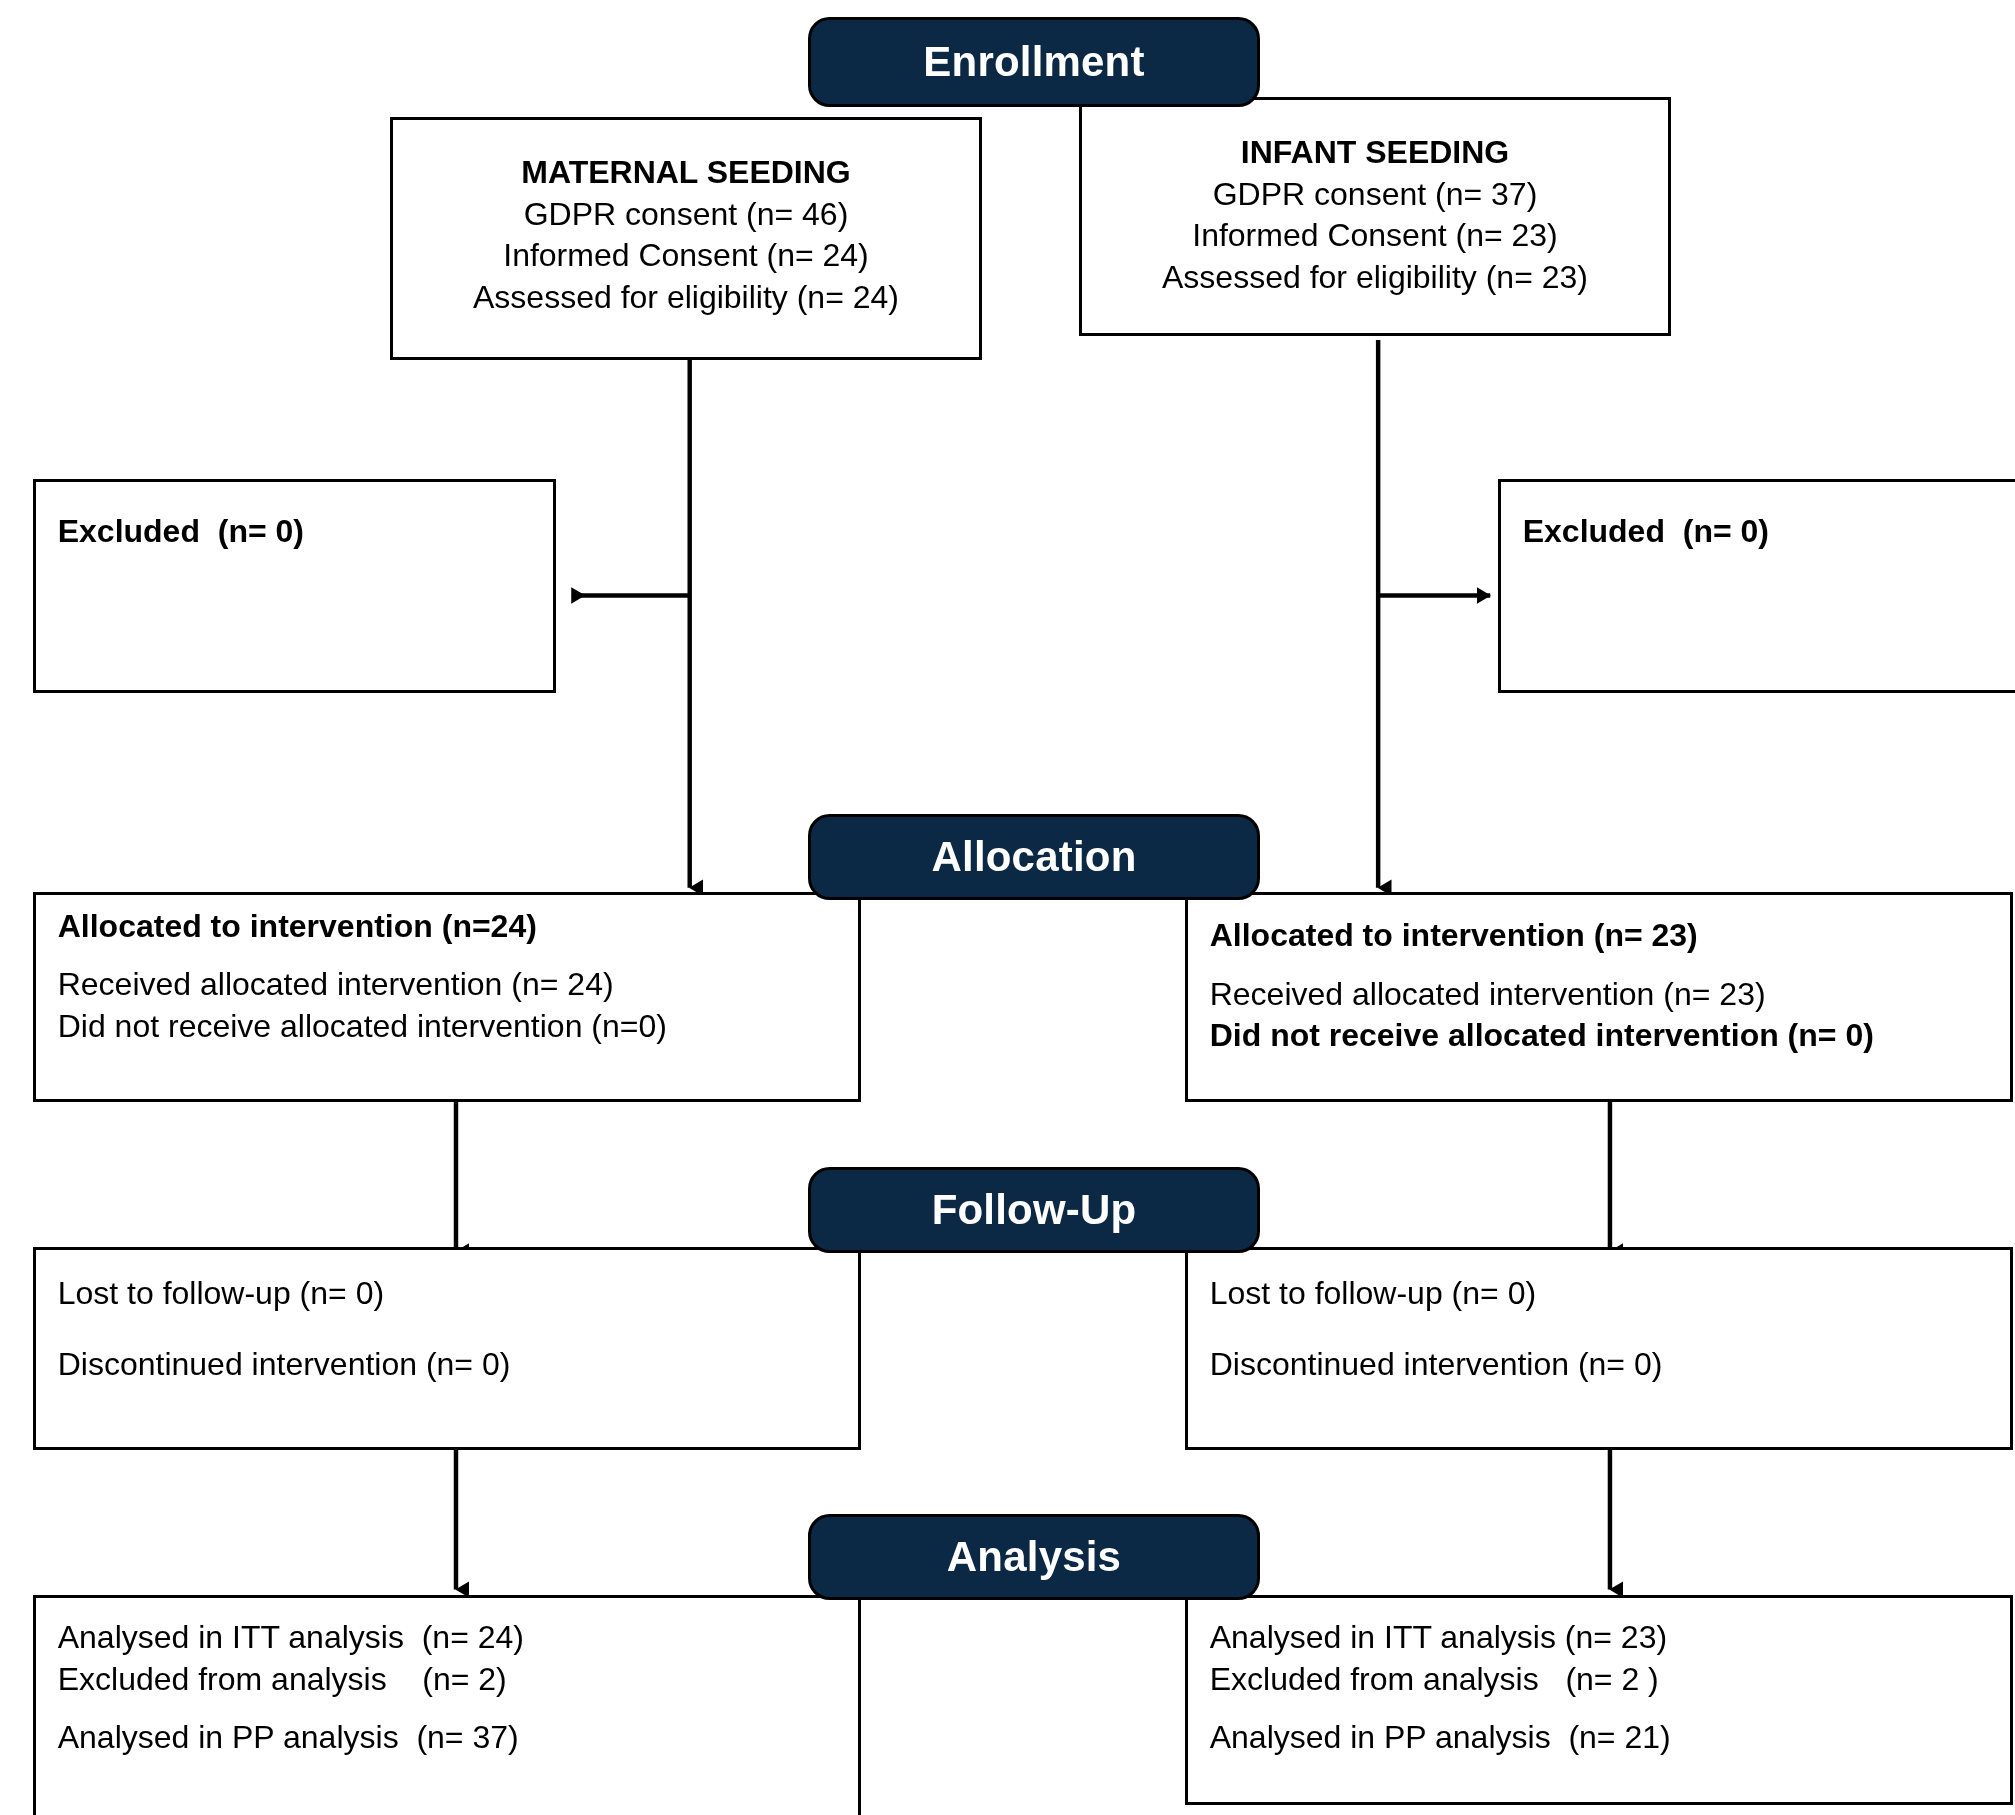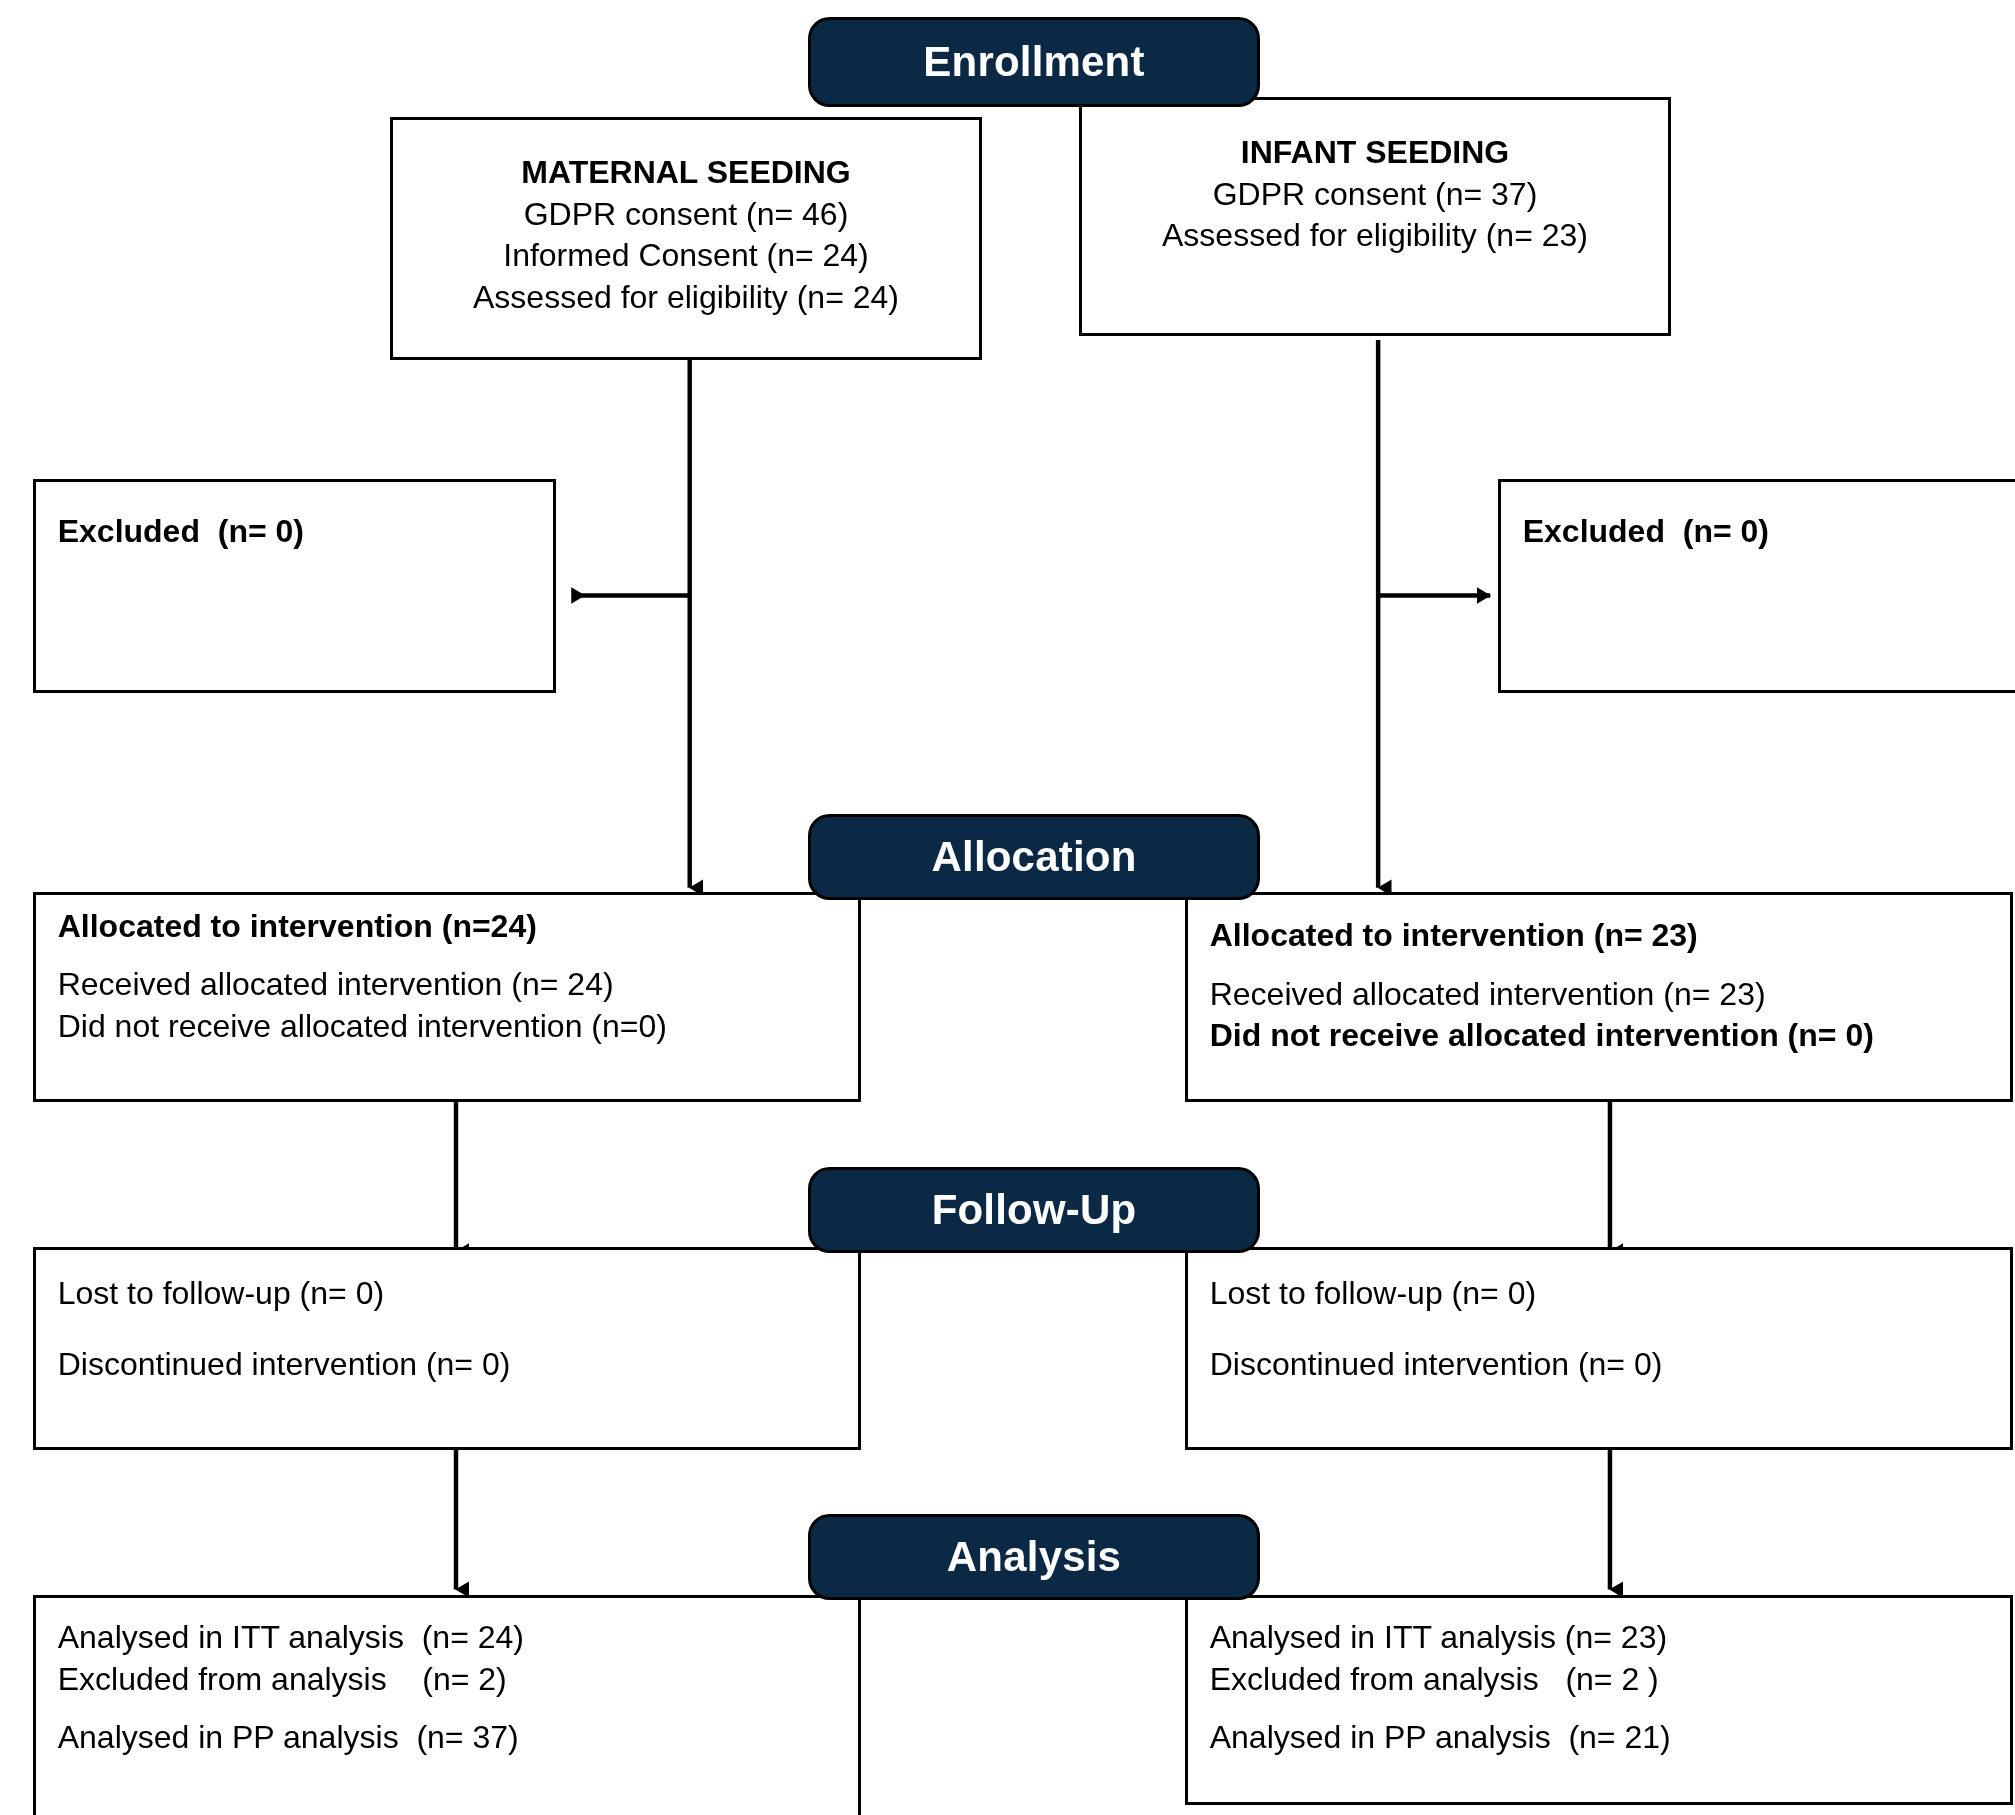--- a/index.html
+++ b/index.html
@@ -116,20 +116,21 @@
       <div class="line center" style="font-size:32px;">GDPR consent (n= 46)</div>
       <div class="line center" style="font-size:32px;">Informed Consent (n= 24)</div>
       <div class="line center" style="font-size:32px;">Assessed for eligibility (n= 24)</div>
     </div>
   </div>
 
   <div class="box" style="left:1079px; top:97px; width:592px; height:239px;">
     <div class="box-inner" style="padding-top:32px;">
       <div class="line center bold" style="font-size:32px;">INFANT SEEDING</div>
       <div class="line center" style="font-size:32px;">GDPR consent (n= 37)</div>
+      <div class="line center" style="font-size:32px;">Informed Consent (n= 23)</div>
       <div class="line center" style="font-size:32px;">Assessed for eligibility (n= 23)</div>
     </div>
   </div>
 
   <div class="box" style="left:33px; top:479px; width:523px; height:214px;">
     <div class="box-inner" style="padding-top:29px;">
       <div class="line bold" style="font-size:32px;">Excluded  (n= 0)</div>
     </div>
   </div>
 

